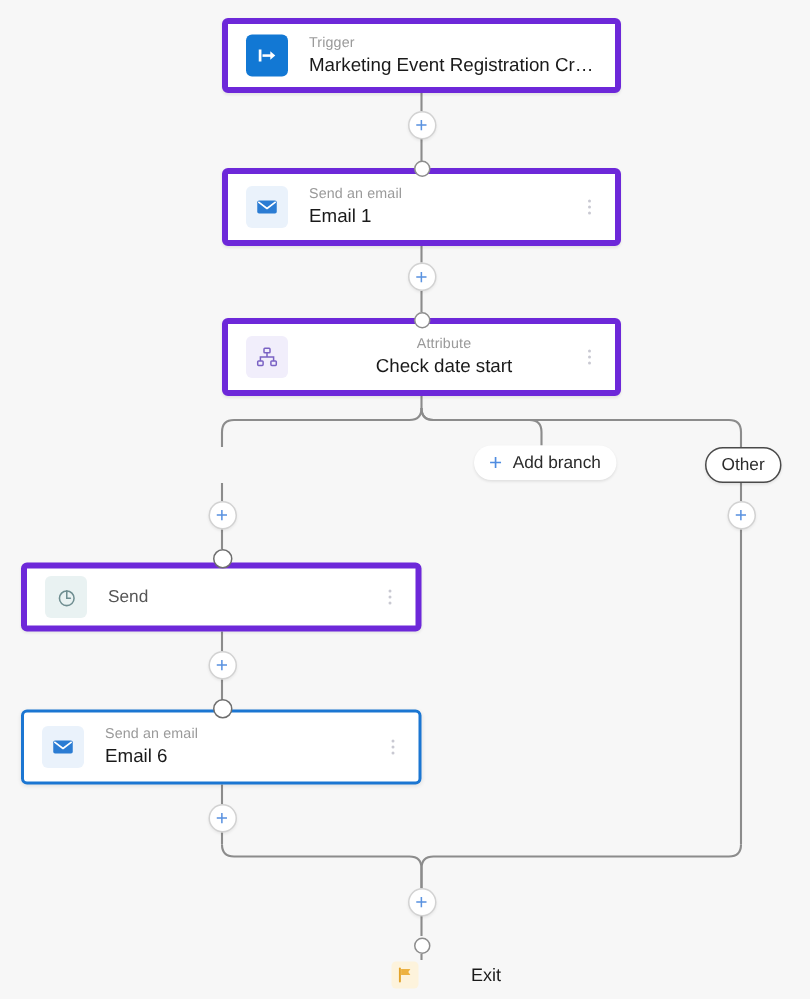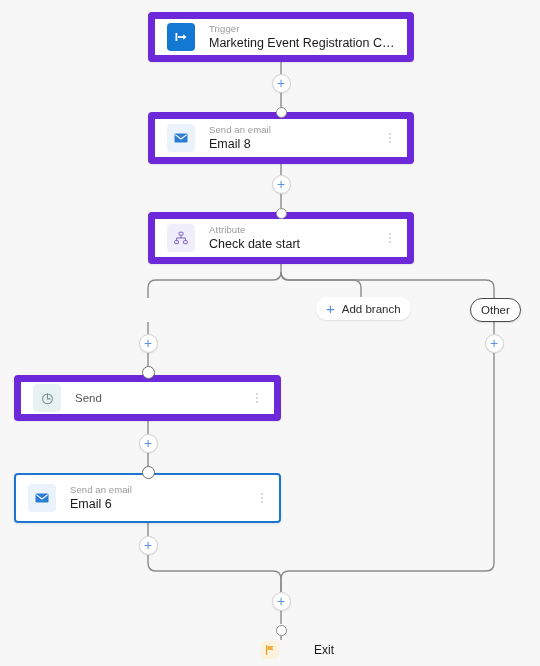--- a/index.html
+++ b/index.html
@@ -10,21 +10,21 @@
     overflow:hidden;
     position:relative;
   }
   #canvas{position:absolute;inset:0;width:540px;height:666px;}
   svg.wires{position:absolute;left:0;top:0;width:540px;height:666px;pointer-events:none;}
 
   
   .node{
     position:absolute;
     background:#ffffff;
-    border:7px solid #6d28d9;
+    border:4px solid #6d28d9;
     border-radius:4px;
     box-shadow:0 1px 2px rgba(0,0,0,.08);
     display:flex;
     align-items:center;
     box-sizing:border-box;
     padding:0 10px 0 12px;
   }
   .node.selected{
     border:2px solid #1b76d2;
     box-shadow:0 1px 3px rgba(0,0,0,.10);
@@ -164,30 +164,30 @@
 
   <div class="node" style="left:148px;top:112px;width:266px;height:52px;">
     <div class="icon-box ic-email">
       <svg width="16" height="16" viewBox="0 0 16 16" aria-hidden="true">
         <rect x="1.5" y="3.6" width="13" height="8.8" rx="1.2" fill="#2b7cd3"></rect>
         <path d="M2.2 4.6 L8 9 L13.8 4.6" fill="none" stroke="#ffffff" stroke-width="1.1" stroke-linejoin="round"></path>
       </svg>
     </div>
     <div class="txt">
       <div class="kind">Send an email</div>
-      <div class="title">Email 8</div>
-    </div>
-    <div class="kebab">
-        <i></i>
-        <i></i>
-        <i></i>
-      </div>
-  </div>
-
-  <div class="node" style="left:148px;top:212px;width:266px;height:52px;">
+      <div class="title">Email 1</div>
+    </div>
+    <div class="kebab">
+        <i></i>
+        <i></i>
+        <i></i>
+      </div>
+  </div>
+
+  <div class="node" style="left:148px;top:212px;width:266px;height:52px;text-align:center;">
     <div class="icon-box ic-attr">
       <svg width="16" height="16" viewBox="0 0 16 16" aria-hidden="true">
         <g stroke="#7a62c4" stroke-width="1" fill="none">
           <rect x="6" y="2.2" width="4" height="3" rx="0.6"></rect>
           <rect x="1.8" y="10.6" width="3.6" height="3" rx="0.6"></rect>
           <rect x="10.6" y="10.6" width="3.6" height="3" rx="0.6"></rect>
           <path d="M8 5.2 L8 8 M3.6 10.6 L3.6 8 L12.4 8 L12.4 10.6"></path>
         </g>
       </svg>
     </div>

